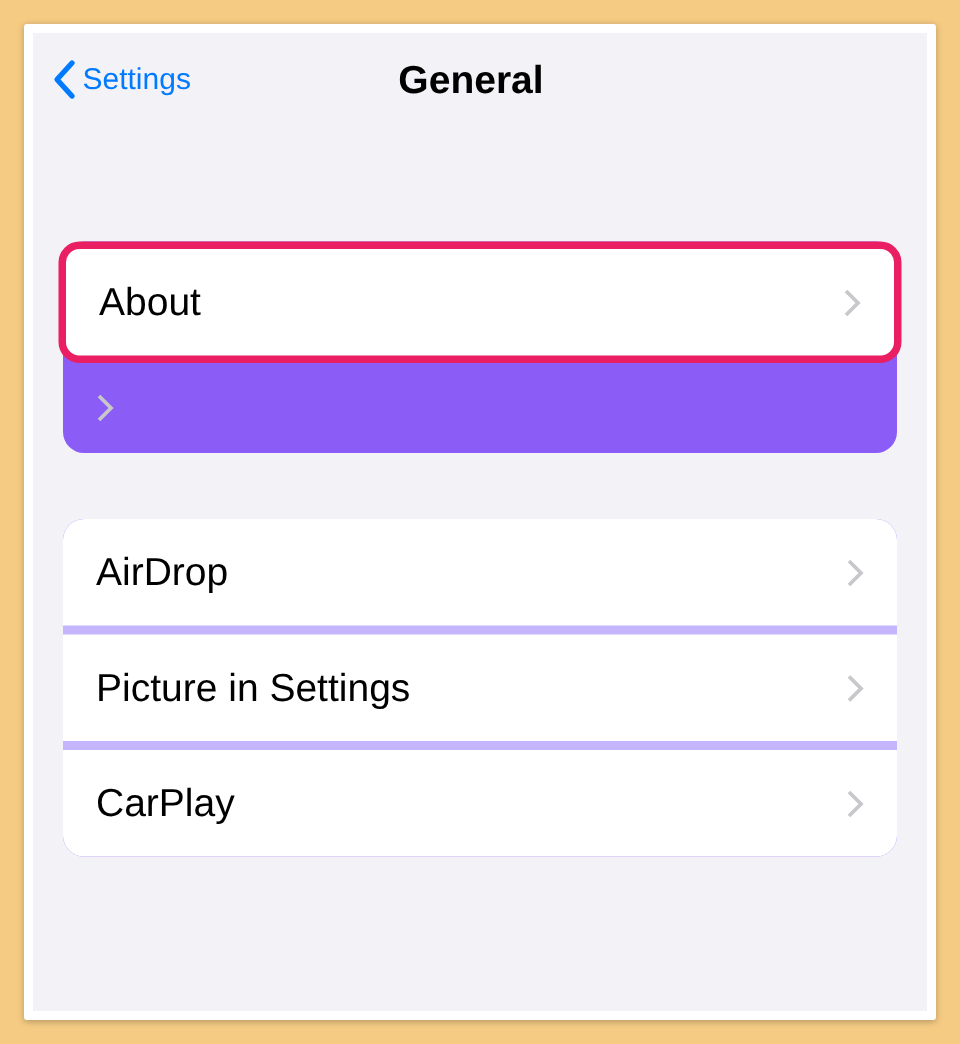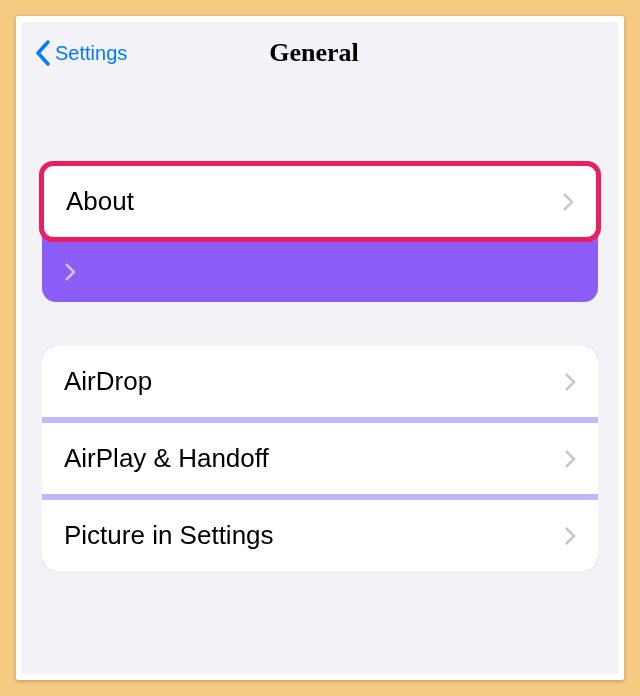--- a/index.html
+++ b/index.html
@@ -52,21 +52,20 @@
     }
     .nav-title {
       position: absolute;
       left: 0;
       right: 12px;
       text-align: center;
       font-size: 26px;
       font-weight: 600;
       color: #000;
       pointer-events: none;
-      font-family: Liberation Serif, serif;
     }
     .content {
       padding: 0;
     }
     .group {
       background: #8b5cf6;
       border-radius: 14px;
       margin: 0 20px 44px 20px;
       overflow: visible;
     }
@@ -146,27 +145,27 @@
 
       <div class="group">
         <div class="group-inner-rounded">
           <div class="row">
             <span class="row-label">AirDrop</span>
             <svg class="chevron" viewBox="0 0 12 20">
               <path d="M2 2 L10 10 L2 18"></path>
             </svg>
           </div>
           <div class="row">
-            <span class="row-label">AirPlay &amp; Handoff</span>
+            <span class="row-label">Picture in Settings</span>
             <svg class="chevron" viewBox="0 0 12 20">
               <path d="M2 2 L10 10 L2 18"></path>
             </svg>
           </div>
           <div class="row">
-            <span class="row-label">Picture in Settings</span>
+            <span class="row-label">CarPlay</span>
             <svg class="chevron" viewBox="0 0 12 20">
               <path d="M2 2 L10 10 L2 18"></path>
             </svg>
           </div>
         </div>
       </div>
 
     </div>
   </div>
 </div>

